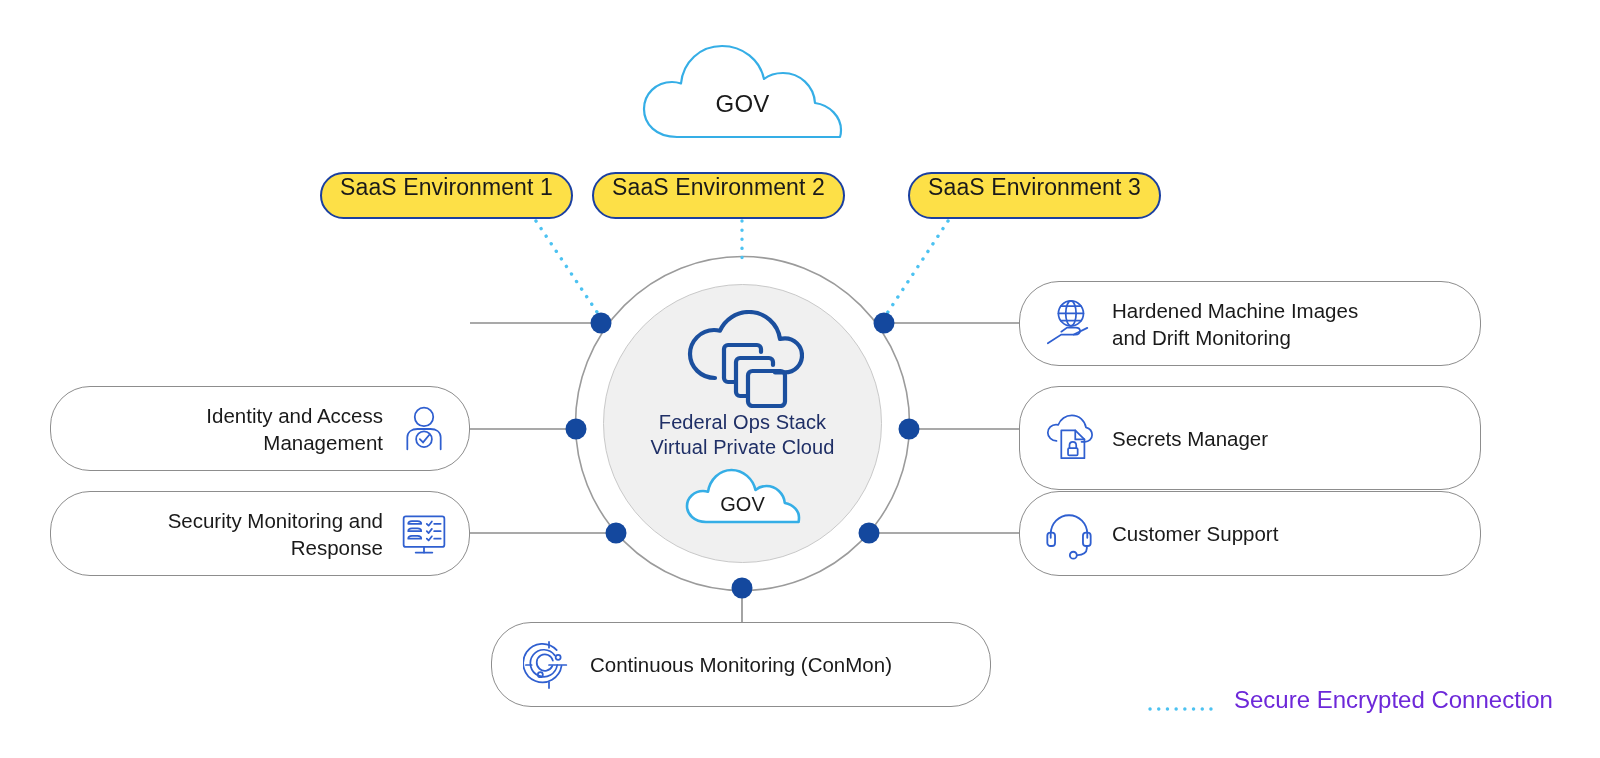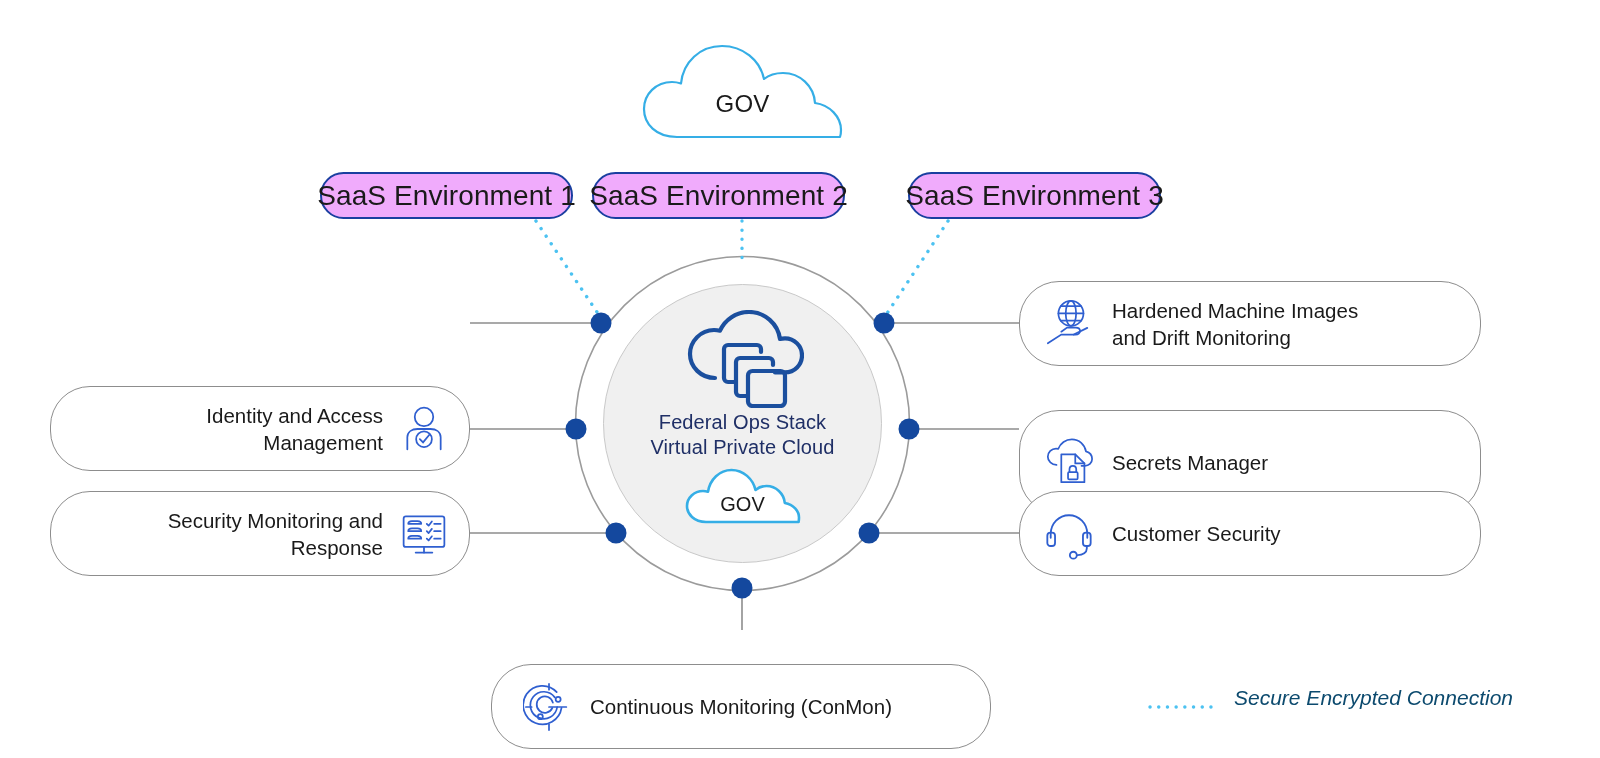--- a/index.html
+++ b/index.html
@@ -46,25 +46,24 @@
     color: #1a1a1a;
     letter-spacing: .2px;
   }
 
   
   .saas-pill {
     position: absolute;
     height: 47px;
     border: 2px solid #1a3fa0;
     border-radius: 24px;
-    background: #f0abfc;
-    display: flex;
-    align-items: center;
+    background: #fde047;
+    display: flex;
     justify-content: center;
-    font-size: 28px;
+    font-size: 23px;
     color: #1a1a1a;
     box-sizing: border-box;
     white-space: nowrap;
     letter-spacing: .1px;
   }
   #saas-1 { left: 320px; top: 172px; width: 253px; }
   #saas-2 { left: 592px; top: 172px; width: 253px; }
   #saas-3 { left: 908px; top: 172px; width: 253px; }
 
   
@@ -156,39 +155,38 @@
   }
   .panel.left .panel-icon { margin-left: 14px; }
   .panel.right .panel-icon { margin-right: 16px; }
   .panel.bottom .panel-icon { margin-right: 14px; }
   .panel-label { white-space: pre-line; }
 
   #panel-vuln     { left: 50px;  top: 281px; width: 420px; height: 85px; }
   #panel-iam      { left: 50px;  top: 386px; width: 420px; height: 85px; }
   #panel-secmon   { left: 50px;  top: 491px; width: 420px; height: 85px; }
   #panel-hardened { left: 1019px; top: 281px; width: 462px; height: 85px; }
-  #panel-secrets  { left: 1019px; top: 386px; width: 462px; height: 104px; margin-top: 24px; }
+  #panel-secrets  { left: 1019px; top: 386px; width: 462px; height: 104px; }
   #panel-support  { left: 1019px; top: 491px; width: 462px; height: 85px; }
-  #panel-conmon   { left: 491px;  top: 664px; width: 500px; height: 85px; }
+  #panel-conmon   { left: 491px;  top: 622px; width: 500px; height: 85px; }
 
   
   #legend {
     position: absolute;
     left: 1148px;
     top: 686px;
     display: flex;
     align-items: center;
     gap: 14px;
   }
   #legend .swatch { width: 72px; height: 4px; }
   #legend .legend-label {
-    font-size: 21px;
-    color: #0c4a6e;
+    font-size: 24px;
+    color: #6d28d9;
     white-space: nowrap;
-    font-style: italic;
   }
 </style>
 </head>
 <body>
 
 <div id="stage">
 
   <svg id="wires" viewBox="0 0 1600 758">
 
     <g fill="none" stroke="#9b9b9b" stroke-width="1.6">
@@ -349,21 +347,21 @@
       <svg viewBox="0 0 54 54" width="52" height="52">
         <g fill="none" stroke="#2f5fd0" stroke-width="1.9" stroke-linecap="round" stroke-linejoin="round">
           <path d="M8 31 L8 27 C8 16 16.5 7.5 27 7.5 C37.5 7.5 46 16 46 27 L46 31"></path>
           <rect x="4.5" y="25.5" width="8" height="14" rx="3.2"></rect>
           <rect x="41.5" y="25.5" width="8" height="14" rx="3.2"></rect>
           <path d="M45.5 39.5 L45.5 42 C45.5 46 41.5 49 36 49"></path>
           <circle cx="31.5" cy="49" r="3.6"></circle>
         </g>
       </svg>
     </span>
-    <span class="panel-label">Customer Security</span>
+    <span class="panel-label">Customer Support</span>
   </div>
 
   <div class="panel bottom" id="panel-conmon">
     <span class="panel-icon">
       <svg viewBox="0 0 54 54" width="52" height="52">
         <g fill="none" stroke="#2f5fd0" stroke-width="1.8" stroke-linecap="round">
           <path d="M35 11.5 A20 20 0 1 0 40 28"></path>
           <path d="M33 17 A14 14 0 1 0 35.5 27"></path>
           <path d="M31 22.5 A8.5 8.5 0 1 0 30.5 28"></path>
           <line x1="27" y1="27" x2="45" y2="27"></line>

